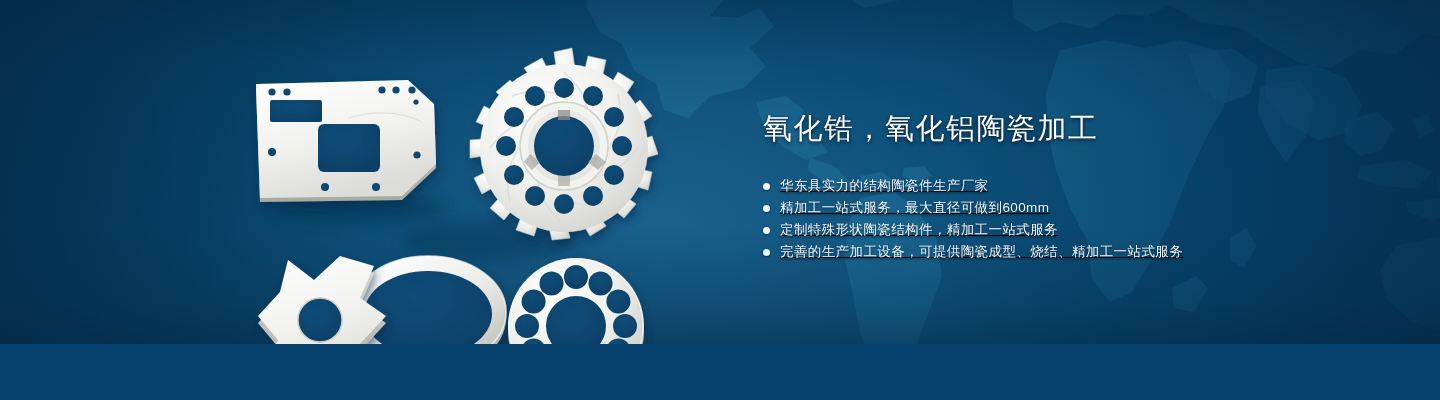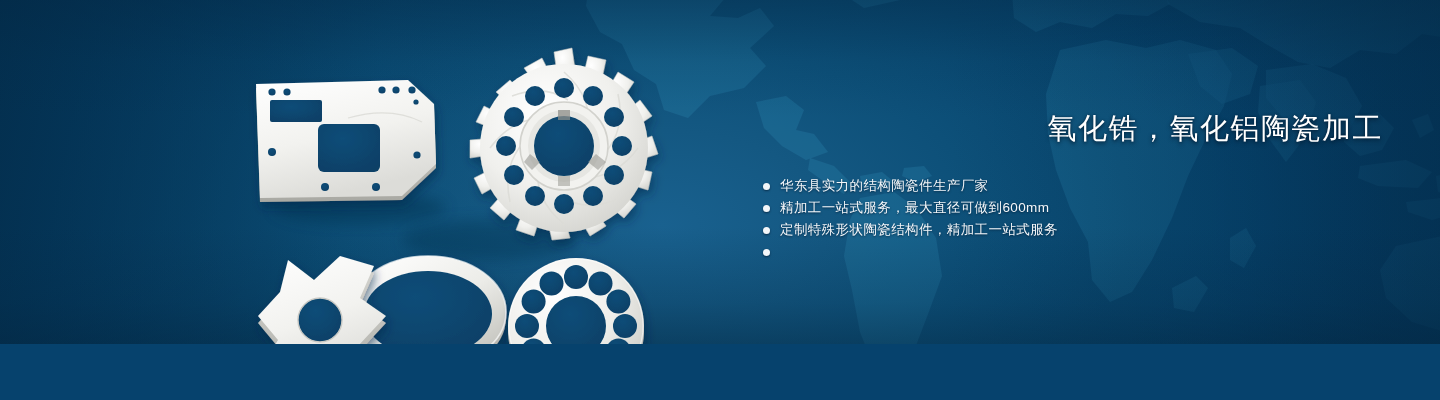--- a/index.html
+++ b/index.html
@@ -7,21 +7,20 @@
     padding: 0;
     background: #06426d;
   }
   .banner {
     position: relative;
     width: 1440px;
     height: 344px;
     overflow: hidden;
     background: #06426d;
     font-family: "Liberation Sans", "DejaVu Sans", sans-serif;
-    text-align: right;
     -webkit-font-smoothing: antialiased;
   }
 
   
   .bg-base {
     position: absolute;
     inset: 0;
     background:
       radial-gradient(ellipse 760px 430px at 660px 225px,
         #19618f 0%,
@@ -112,20 +111,21 @@
   .bullets {
     list-style: none;
     margin: 27px 0 0 0;
     padding: 0;
   }
   .bullet {
     display: flex;
     align-items: center;
     height: 22px;
     margin-bottom: 0px;
+    text-decoration: underline;
   }
   .bullet-dot {
     flex: 0 0 auto;
     width: 7px;
     height: 7px;
     border-radius: 50%;
     background: #f2f6f9;
     box-shadow: 0 1px 2px rgba(0,20,40,0.6);
     margin-right: 10px;
   }
@@ -383,17 +383,18 @@
       <li class="bullet">
         <span class="bullet-dot"></span>
         <span class="bullet-text">精加工一站式服务，最大直径可做到600mm</span>
       </li>
       <li class="bullet">
         <span class="bullet-dot"></span>
         <span class="bullet-text">定制特殊形状陶瓷结构件，精加工一站式服务</span>
       </li>
       <li class="bullet">
         <span class="bullet-dot"></span>
+        <span class="bullet-text">完善的生产加工设备，可提供陶瓷成型、烧结、精加工一站式服务</span>
       </li>
     </ul>
   </div>
 
 </div>
 
 </body></html>

